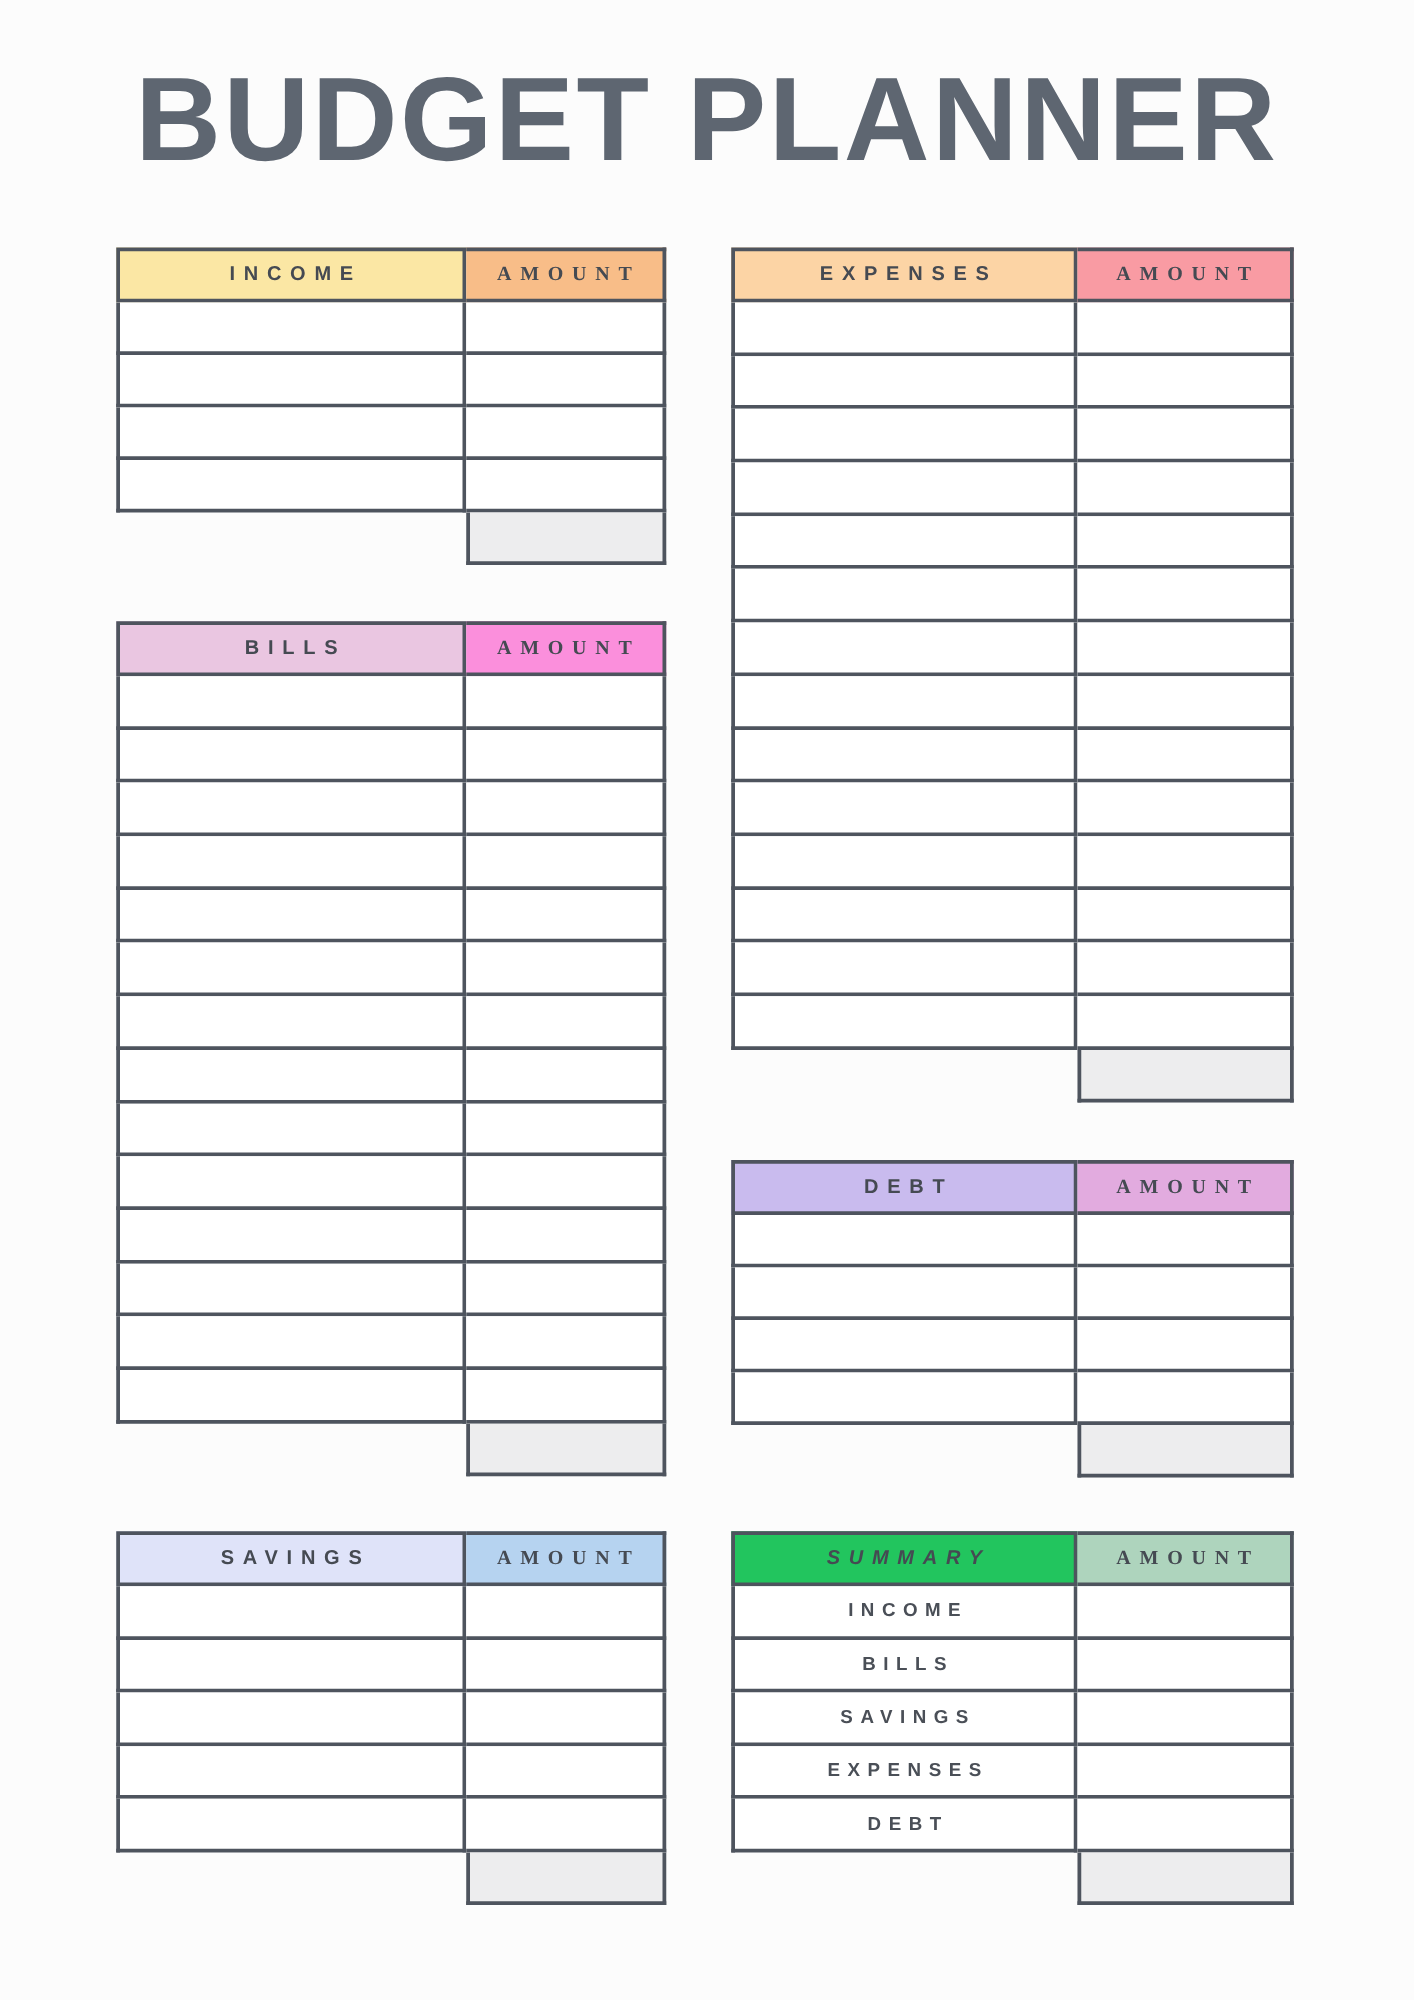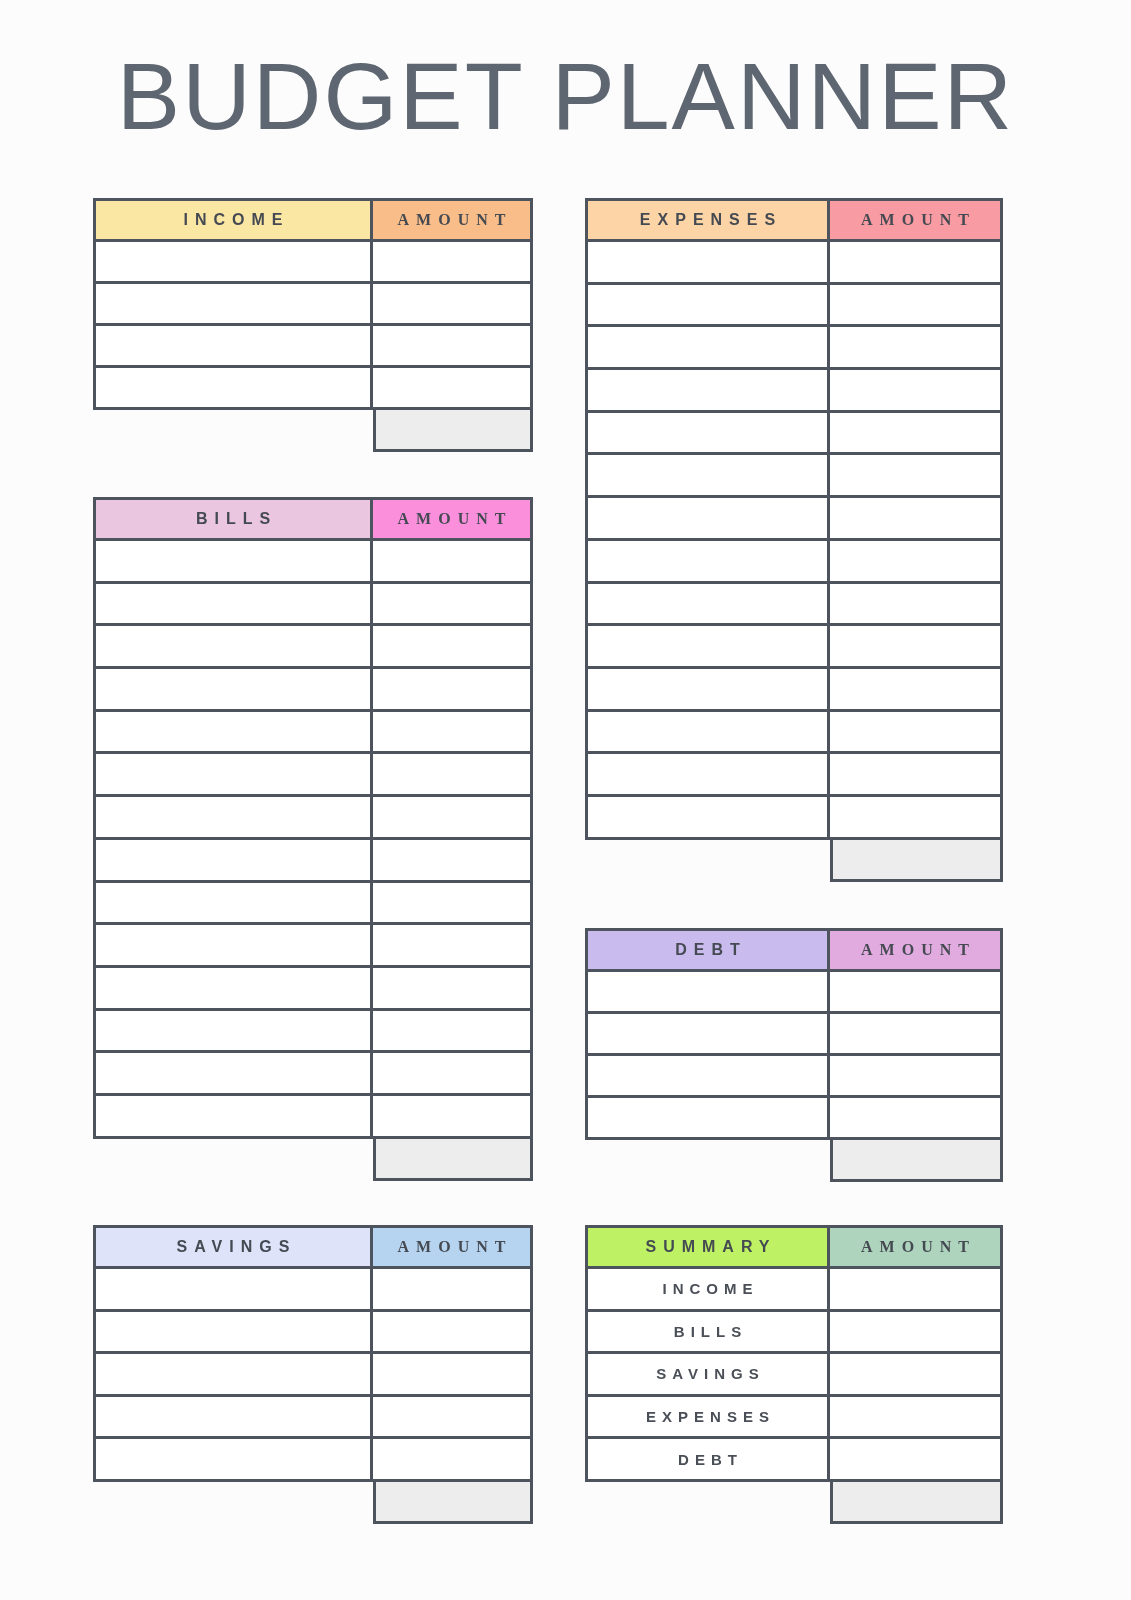--- a/index.html
+++ b/index.html
@@ -15,21 +15,21 @@
     position:relative;
     background:var(--page-bg);
     font-family:"Liberation Sans", sans-serif;
     overflow:hidden;
   }
   .page-title{
     position:absolute;
     top:42px;left:0;width:100%;
     text-align:center;
     font-size:95px;
-    font-weight:normal;
+    font-weight:bold;
     letter-spacing:2px;
     color:var(--title-color);
     white-space:nowrap;
   }
   .table{position:absolute;}
   .thead{display:flex;height:44px;}
   .th{
     display:flex;align-items:center;justify-content:center;
     border:3px solid var(--line);
     font-weight:bold;font-size:16px;
@@ -43,21 +43,21 @@
   .tfoot{display:flex;}
   .total{
     height:42px;
     background:var(--total-bg);
     border:3px solid var(--line);
     border-top:none;
   }
   
   .left .label,.left .spacer{width:280px;}
   .left .amount,.left .total{width:160px;}
-  .right .label,.right .spacer{width:245px;}
+  .right .label,.right .spacer{width:277px;}
   .right .amount,.right .total{width:173px;}
   
   .t-income{left:93px;top:198px;}
   .t-bills{left:93px;top:497px;}
   .t-savings{left:93px;top:1225px;}
   .t-expenses{left:585px;top:198px;}
   .t-debt{left:585px;top:928px;}
   .t-summary{left:585px;top:1225px;}
   
   .t-income .tr,.t-debt .tr{height:42px;}
@@ -300,21 +300,21 @@
     </div>
     </div>
   <div class="tfoot">
     <div class="spacer"></div>
     <div class="total"></div>
   </div>
 </div>
 
 <div class="table right t-summary">
   <div class="thead">
-    <div class="th label" style="background: #bef264;">SUMMARY</div>
+    <div class="th label" style="background: #22c55e; font-style: italic;">SUMMARY</div>
     <div class="th amount" style="background: rgb(174, 212, 189);">AMOUNT</div>
   </div>
   <div class="tbody">
     <div class="tr">
       <div class="td label summary-label">INCOME</div>
       <div class="td amount"></div>
     </div>
     <div class="tr">
       <div class="td label summary-label">BILLS</div>
       <div class="td amount"></div>

